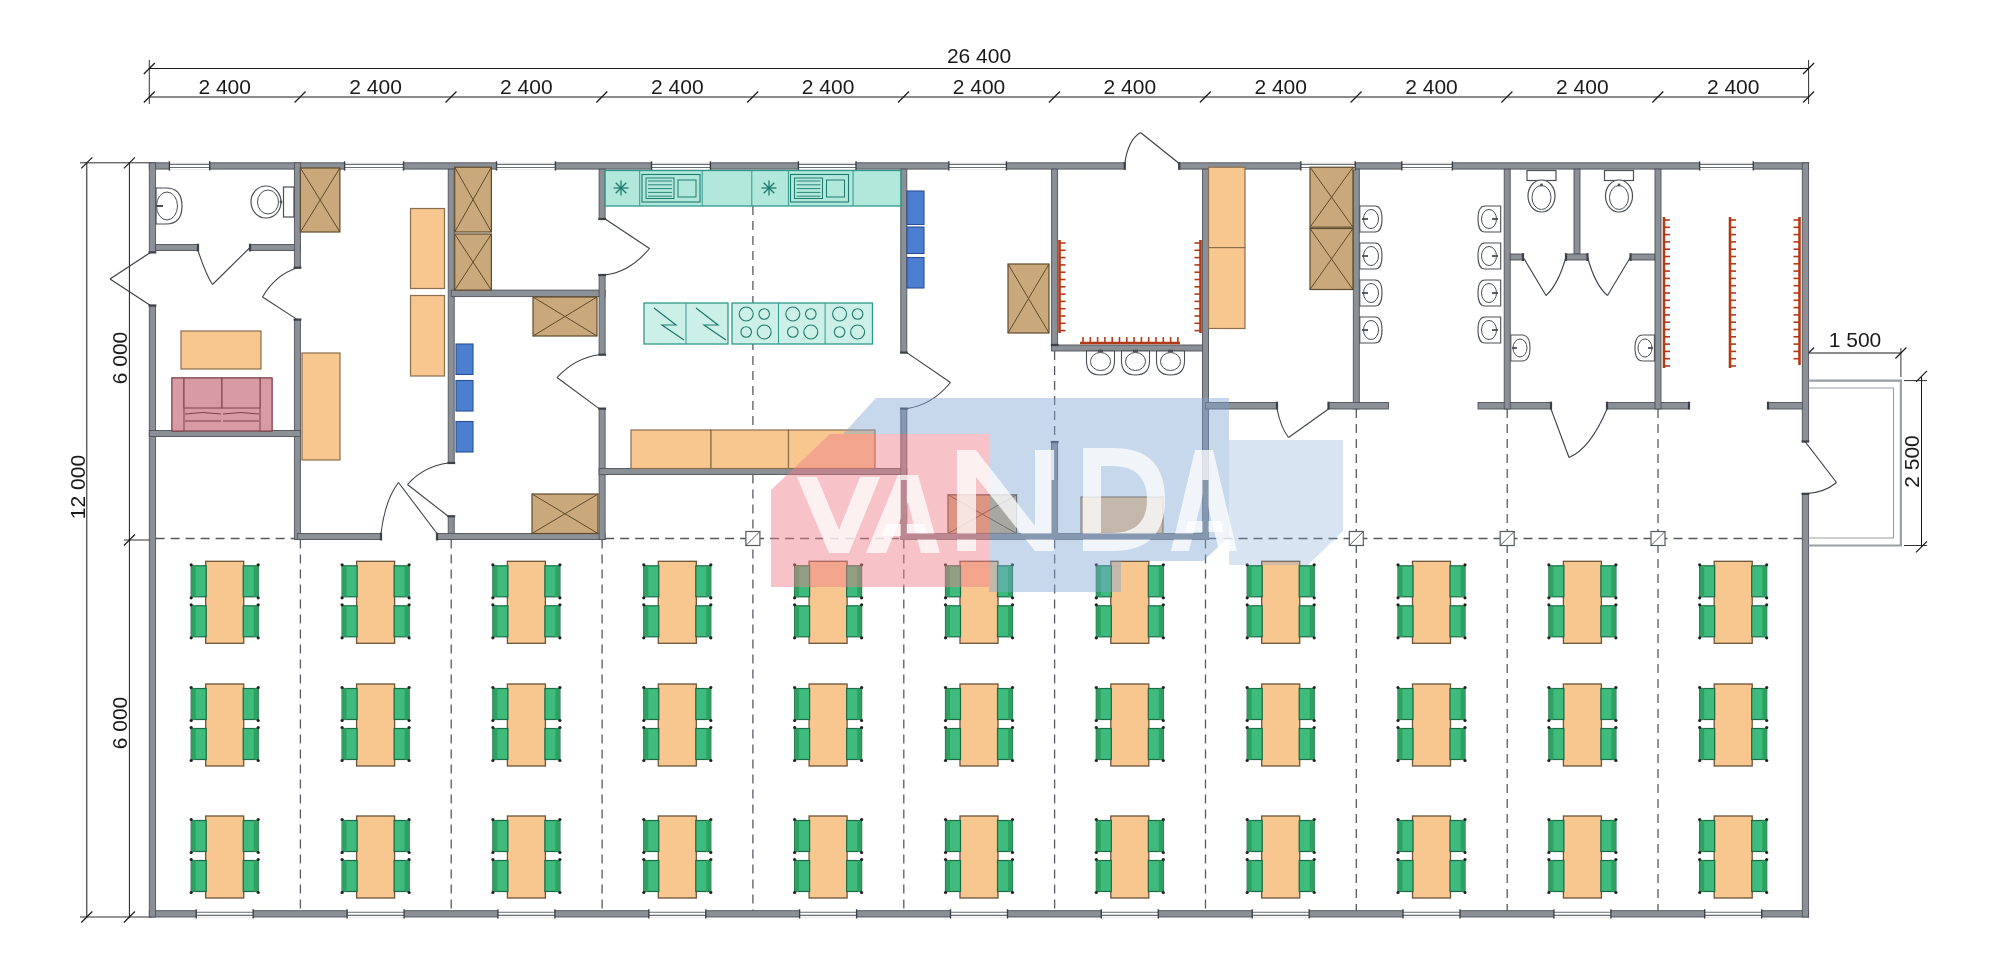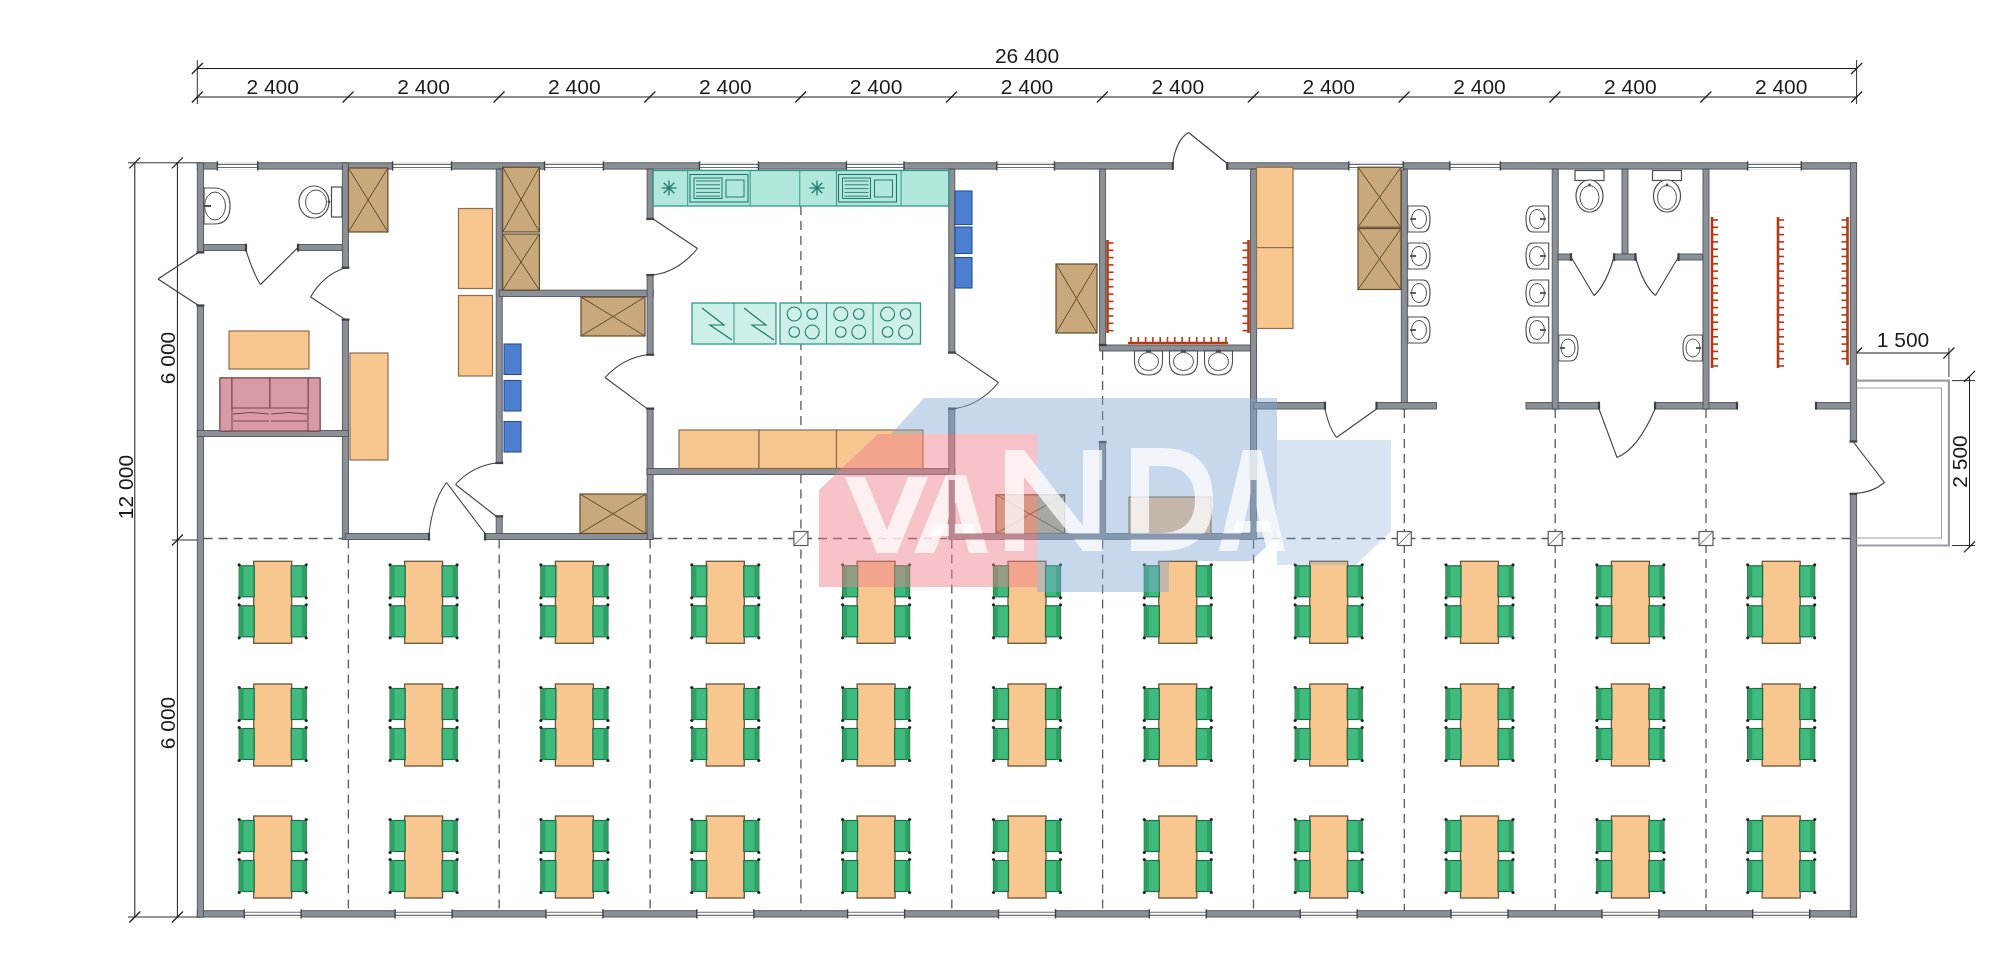--- a/index.html
+++ b/index.html
@@ -1,17 +1,17 @@
 <!DOCTYPE html>
 <html><head>
 <meta charset="utf-8">
 <title>Floor plan</title>
 <style>
 html,body{margin:0;padding:0;background:#ffffff;font-family:"Liberation Sans",sans-serif;}
-#plan{width:1788px;height:975px;margin-left:48px;}
+#plan{width:1788px;height:975px;}
 </style>
 </head>
 <body>
 
 <div id="plan">
 <svg xmlns="http://www.w3.org/2000/svg" width="2000" height="975" viewBox="0 0 2000 975">
 
 <rect x="0" y="0" width="2000" height="975" fill="#ffffff"></rect>
 
 <g>

